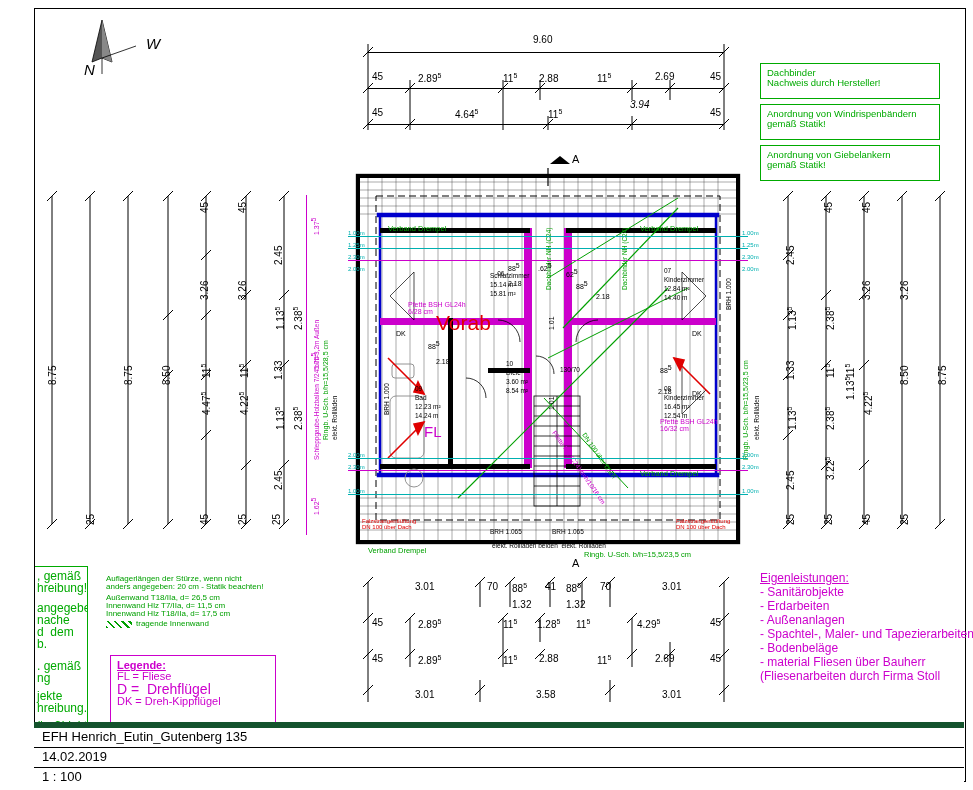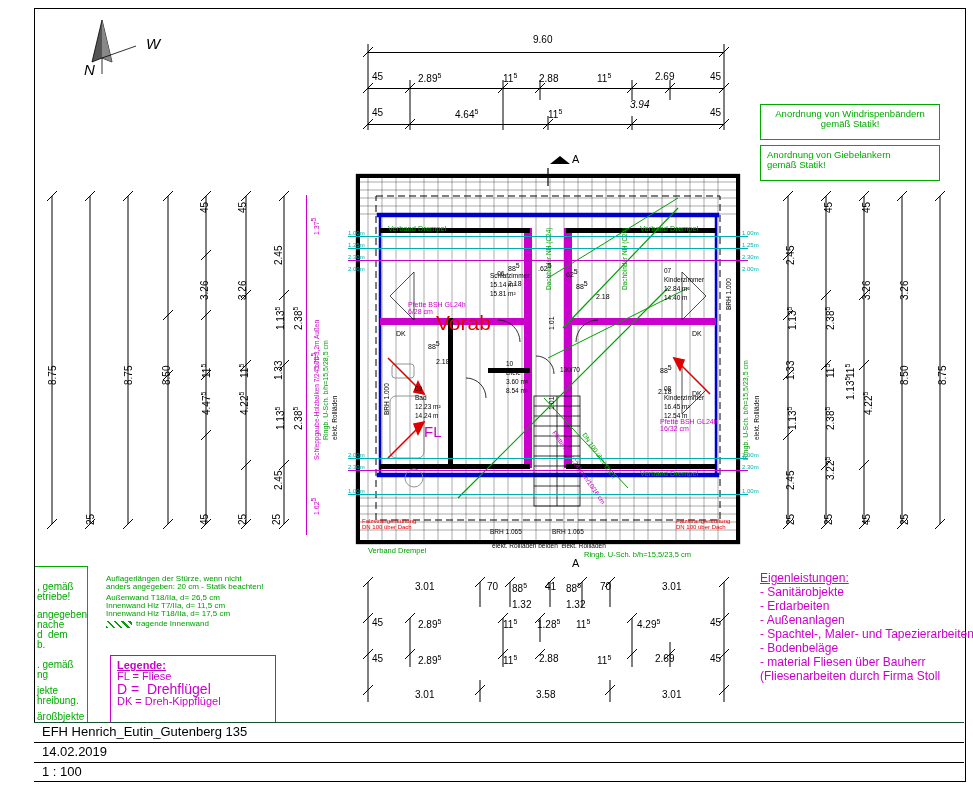--- a/index.html
+++ b/index.html
@@ -49,21 +49,25 @@
     <svg width="90" height="80" viewBox="0 0 90 80">
       <polygon points="28,6 38,48 28,44 18,48" fill="#555" stroke="#000" stroke-width="0.8"></polygon>
       <polygon points="28,6 38,48 28,44" fill="#888"></polygon>
       <line x1="28" y1="44" x2="28" y2="60" stroke="#000" stroke-width="0.8"></line>
       <line x1="28" y1="44" x2="62" y2="32" stroke="#000" stroke-width="0.8"></line>
     </svg>
   </div>
   <div class="abs txt" style="left:146px;top:36px;font-size:15px;font-style:italic;">W</div>
   <div class="abs txt" style="left:84px;top:62px;font-size:15px;font-style:italic;">N</div>
 
-  <div class="abs note" style="left:760px;top:104px;width:166px;height:26px;text-align:center;">
+  <div class="abs note" style="left:760px;top:63px;width:166px;height:26px;">
+    <div class="txt">Dachbinder
+Nachweis durch Hersteller!</div>
+  </div>
+  <div class="abs note" style="left:760px;top:104px;width:166px;height:26px;">
     <div class="txt">Anordnung von Windrispenbändern
 gemäß Statik!</div>
   </div>
   <div class="abs note" style="left:760px;top:145px;width:166px;height:26px;">
     <div class="txt">Anordnung von Giebelankern
 gemäß Statik!</div>
   </div>
 
   <div class="abs line-h" style="left:368px;top:52px;width:356px;"></div>
   <div class="abs txt dim" style="left:533px;top:35px;">9.60</div>
@@ -580,23 +584,23 @@
   <div class="abs txt dim" style="left:503px;top:654px;"><span>11</span><span class="sup">5</span></div>
   <div class="abs txt dim" style="left:539px;top:654px;"><span>2.88</span></div>
   <div class="abs txt dim" style="left:597px;top:654px;"><span>11</span><span class="sup">5</span></div>
   <div class="abs txt dim" style="left:655px;top:654px;">2.69</div>
   <div class="abs txt dim" style="left:710px;top:654px;">45</div>
 
   <div class="abs txt dim" style="left:415px;top:690px;">3.01</div>
   <div class="abs txt dim" style="left:536px;top:690px;">3.58</div>
   <div class="abs txt dim" style="left:662px;top:690px;">3.01</div>
 
-  <div class="abs" style="left:35px;top:566px;width:48px;height:156px;border:1px solid #0a0;border-left:none;color:#0a0;font-size:10px;line-height:1.25;padding:15px 2px;overflow:hidden;">
+  <div class="abs" style="left:35px;top:566px;width:48px;height:156px;border:1px solid #0a0;border-left:none;color:#0a0;font-size:12px;line-height:1.25;padding:3px 2px;overflow:hidden;">
     <div class="txt">, gemäß</div>
-    <div class="txt">etriebe!</div>
+    <div class="txt">hreibung!</div>
     <div class="txt" style="margin-top:8px;">angegeben</div>
     <div class="txt">nache</div>
     <div class="txt">d  dem</div>
     <div class="txt">b.</div>
     <div class="txt" style="margin-top:10px;">. gemäß</div>
     <div class="txt">ng</div>
     <div class="txt" style="margin-top:6px;">jekte</div>
     <div class="txt">hreibung.</div>
     <div class="txt" style="margin-top:6px;">äroßbjekte</div>
     <div class="txt">lischen</div>
@@ -625,21 +629,21 @@
     <div class="txt magenta-txt" style="font-size:12px;text-decoration:underline;">Eigenleistungen:</div>
     <div class="txt magenta-txt" style="font-size:12px;margin-top:2px;">- Sanitärobjekte</div>
     <div class="txt magenta-txt" style="font-size:12px;margin-top:2px;">- Erdarbeiten</div>
     <div class="txt magenta-txt" style="font-size:12px;margin-top:2px;">- Außenanlagen</div>
     <div class="txt magenta-txt" style="font-size:12px;margin-top:2px;">- Spachtel-, Maler- und Tapezierarbeiten</div>
     <div class="txt magenta-txt" style="font-size:12px;margin-top:2px;">- Bodenbeläge</div>
     <div class="txt magenta-txt" style="font-size:12px;margin-top:2px;">- material Fliesen über Bauherr</div>
     <div class="txt magenta-txt" style="font-size:12px;margin-top:2px;">(Fliesenarbeiten durch Firma Stoll</div>
   </div>
 
-  <div class="abs" style="left:34px;top:722px;width:930px;height:58px;border-top:1px solid #14532d;background:#fff;">
+  <div class="abs" style="left:34px;top:722px;width:930px;height:58px;border-top:6px solid #14532d;background:#fff;">
     <div class="txt tb-line" style="position:absolute;left:8px;top:2px;">EFH Henrich_Eutin_Gutenberg 135</div>
     <div class="txt tb-line" style="position:absolute;left:8px;top:22px;">14.02.2019</div>
     <div class="txt tb-line" style="position:absolute;left:8px;top:42px;">1 : 100</div>
     <div class="abs line-h" style="left:0;top:19px;width:930px;"></div>
     <div class="abs line-h" style="left:0;top:39px;width:930px;"></div>
   </div>
 
 </div>
 
 </body></html>

